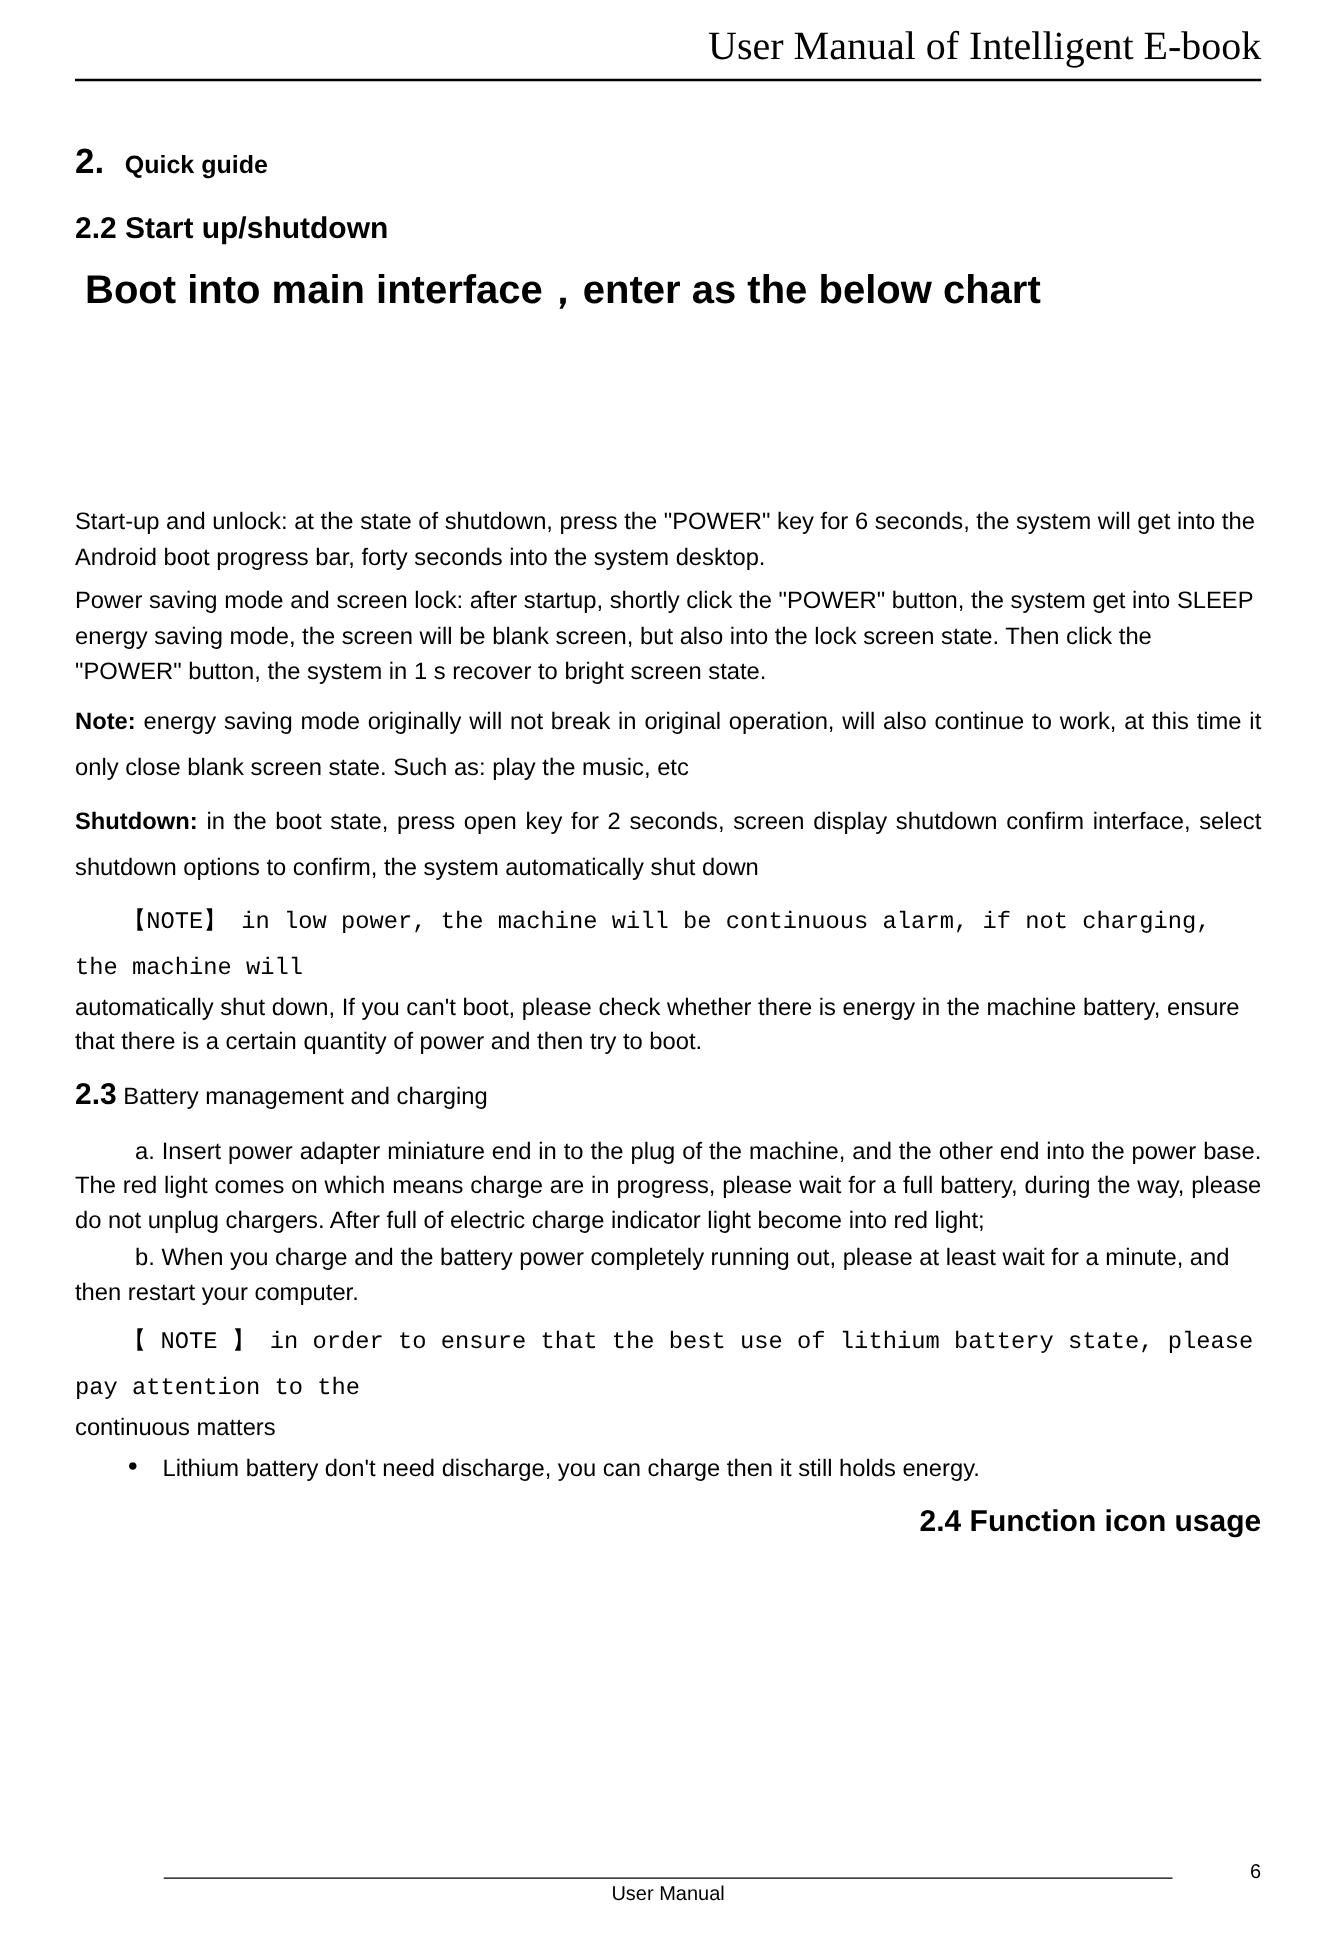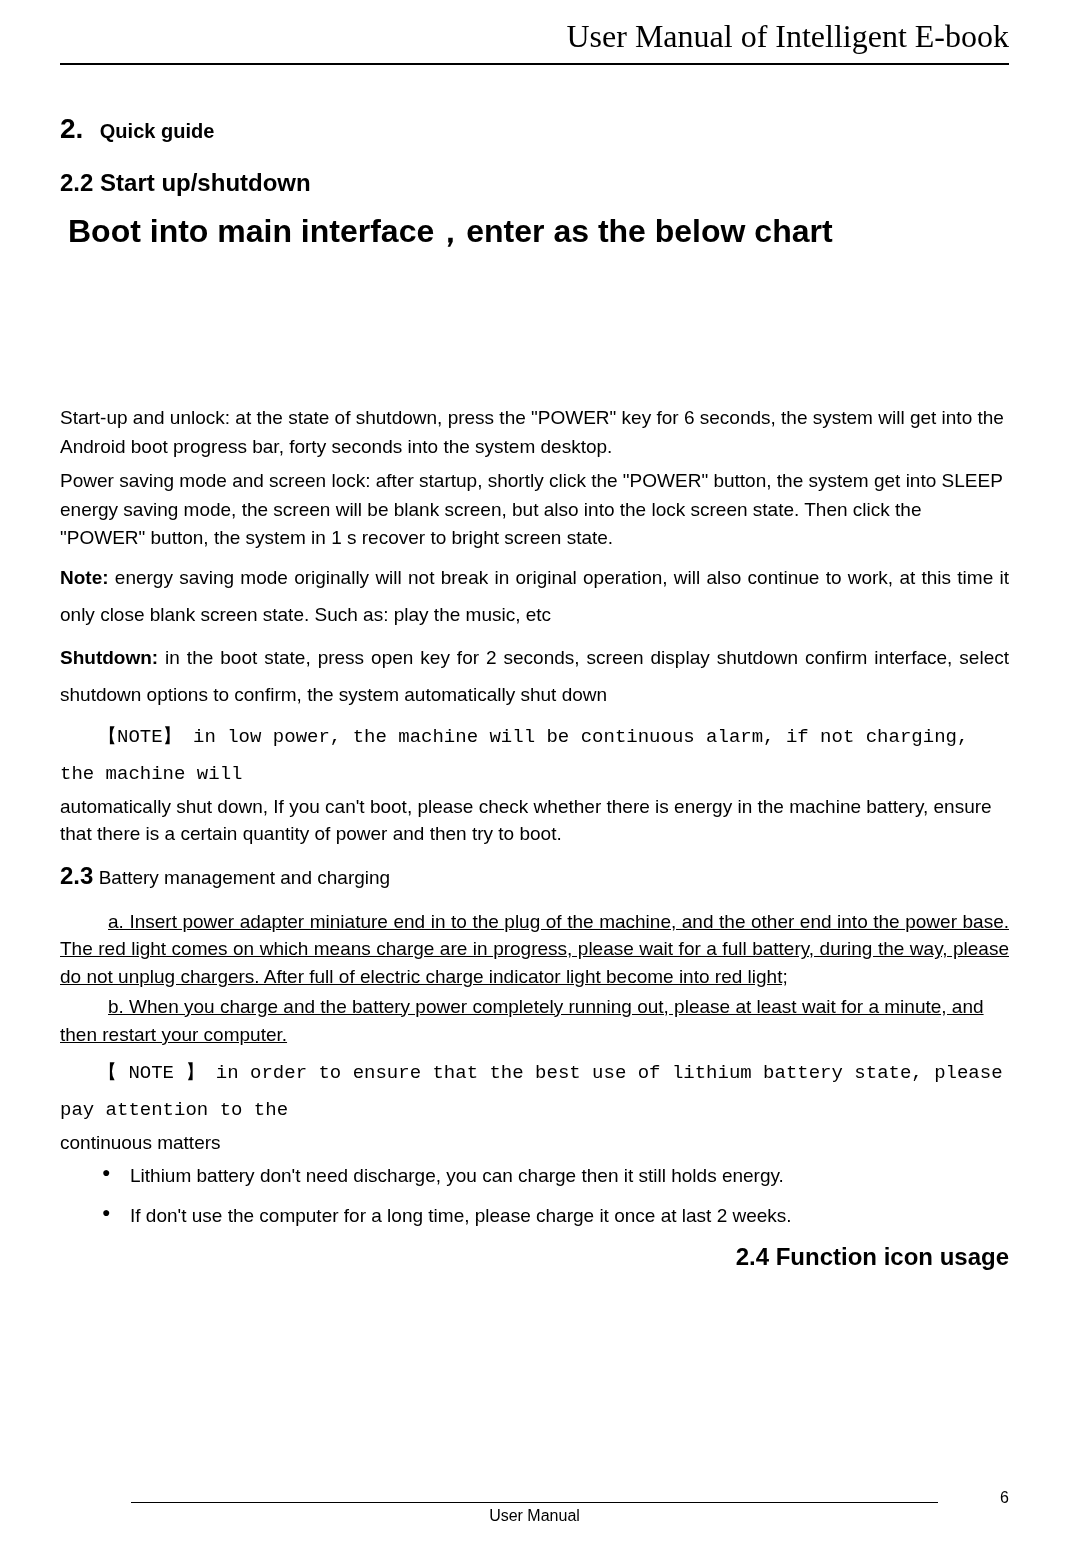--- a/index.html
+++ b/index.html
@@ -153,21 +153,20 @@
       right: 0;
       top: -18px;
       font-size: 16px;
     }
     .note-indent {
       margin-left: 38px;
       display: inline;
     }
     .first-indent {
       text-indent: 48px;
-      text-decoration: underline;
     }
   </style>
 </head>
 <body>
 
 <div class="header-title">User Manual of Intelligent E-book</div>
 <hr class="header-rule">
 
 <div class="section-heading">
   <span class="num">2.</span>
@@ -201,21 +200,20 @@
 <div class="indent-para first-indent">a. Insert power adapter miniature end in to the plug of the machine, and the other end into the power base. The red light comes on which means charge are in progress, please wait for a full battery, during the way, please do not unplug chargers. After full of electric charge indicator light become into red light;</div>
 <div class="indent-para-b first-indent">b. When you charge and the battery power completely running out, please at least wait for a minute, and then restart your computer.</div>
 
 <div class="note-block">
   <span class="note-indent">【 NOTE 】</span><span>  in order to ensure that the best use of lithium battery state, please pay attention to the</span>
 </div>
 <div class="note-continue">continuous matters</div>
 
 <ul class="bullets">
   <li>Lithium battery don't need discharge, you can charge then it still holds energy.</li>
-  <li>If don't use the computer for a long time, please charge it once at last 2 weeks.</li>
 </ul>
 
 <div class="sect24-heading">2.4 Function icon usage</div>
 
 <div class="footer">
   <hr class="footer-line">
   <div class="footer-row">
     <span class="footer-label">User Manual</span>
     <span class="footer-page">6</span>
   </div>

